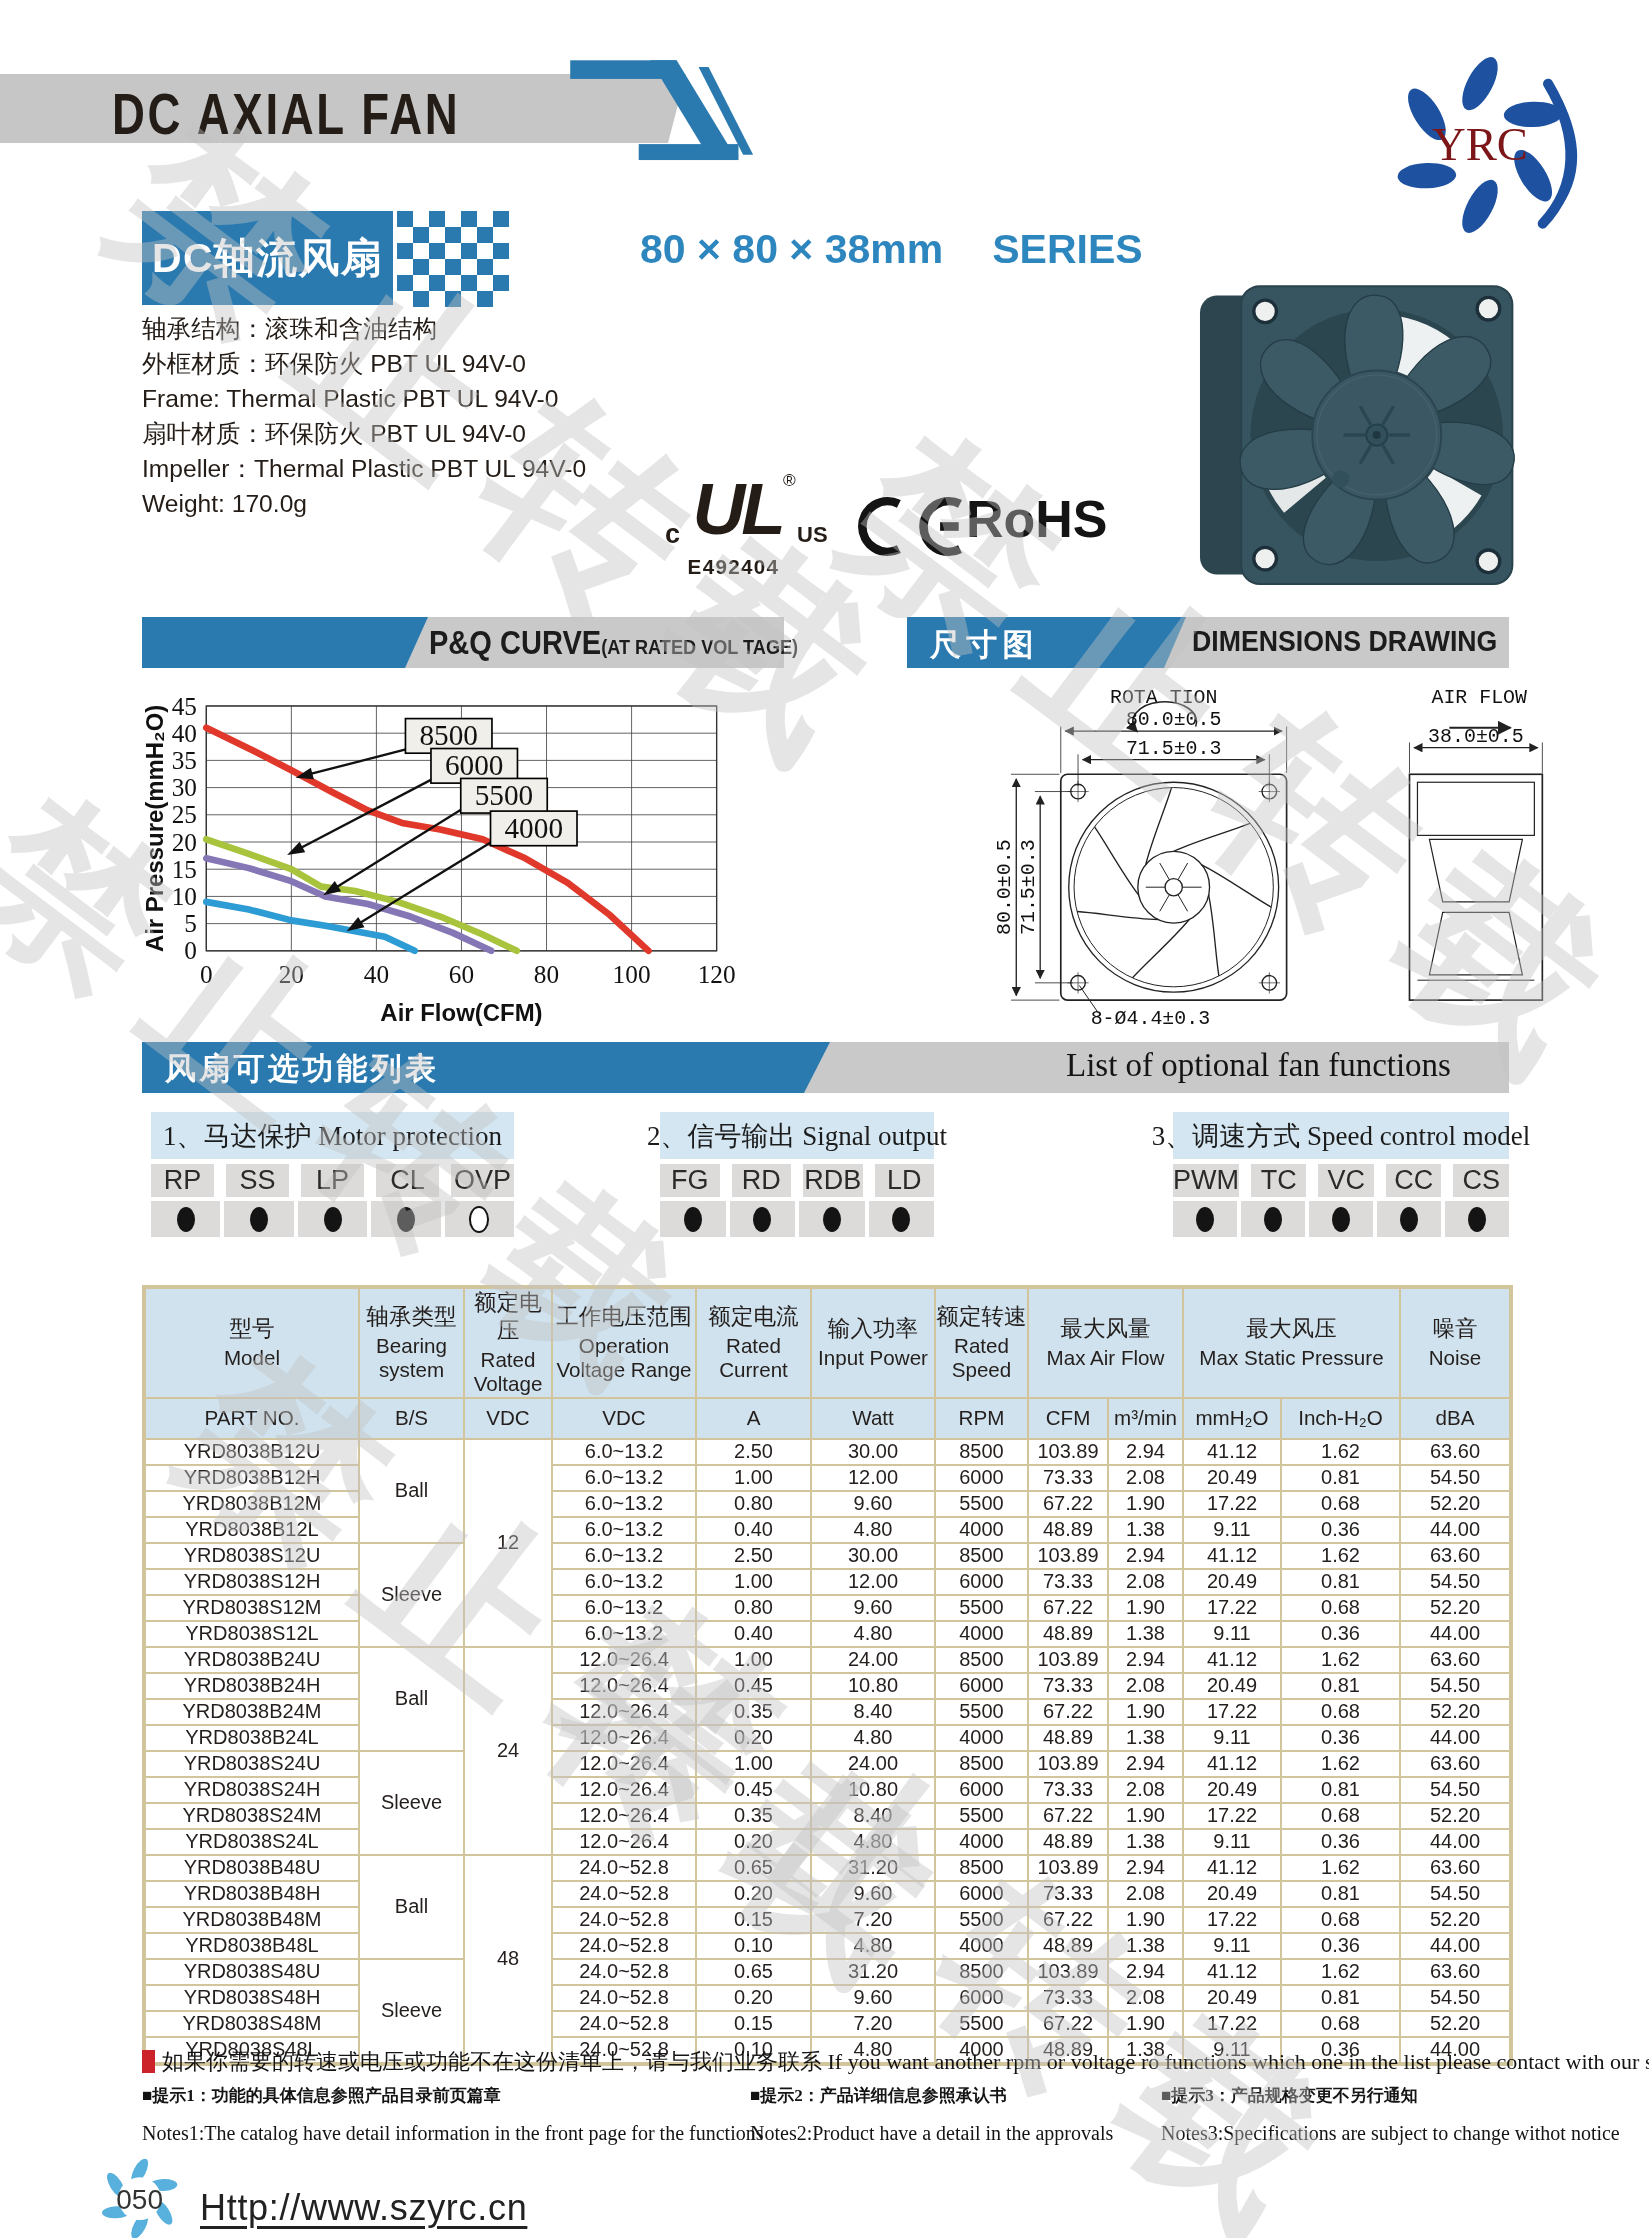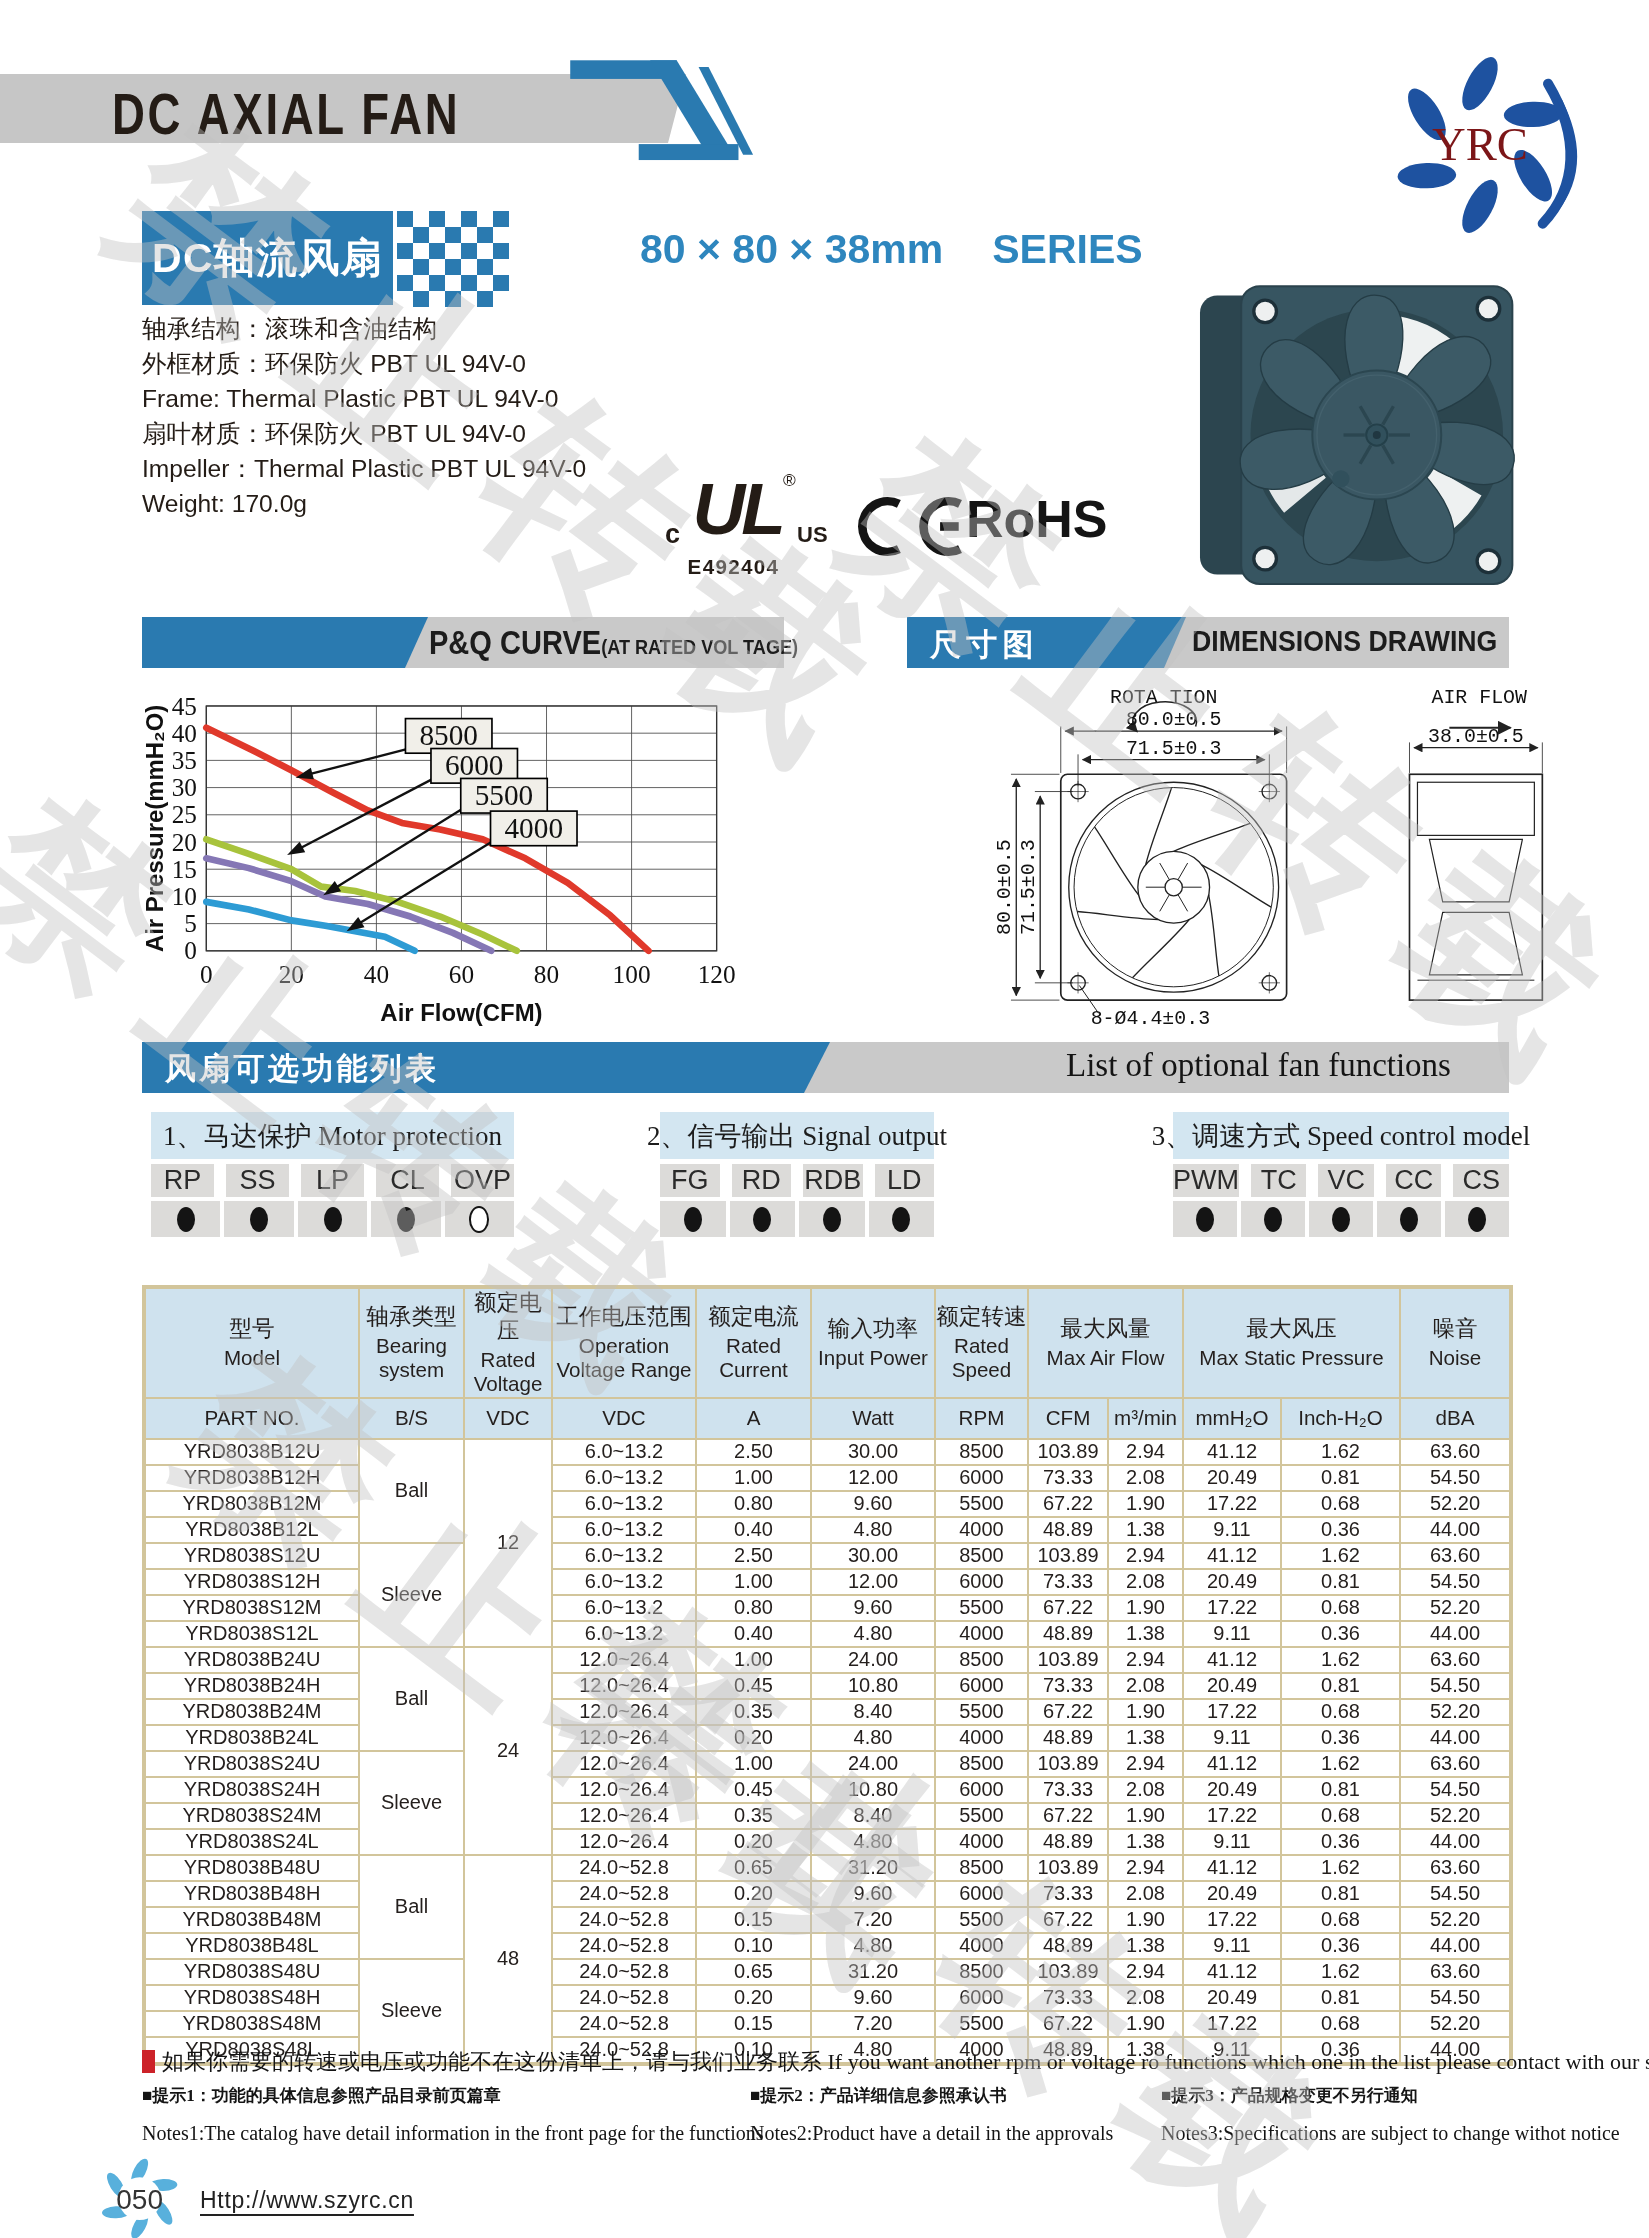--- a/index.html
+++ b/index.html
@@ -98,21 +98,21 @@
   #spec-table .enl{display:block;font-size:20.6px;line-height:24.6px;margin-top:2.7px;}
   
   .note-main{left:142px;top:2047px;font-family:"Liberation Serif",serif;font-size:22px;color:#141414;white-space:nowrap;}
   .red-bullet{display:inline-block;width:13.3px;height:22.6px;background:#cc2229;margin-right:6.7px;vertical-align:-4px;}
   .note-col{position:absolute;top:2084px;font-family:"Liberation Serif",serif;color:#141414;}
   .note-col .tip{font-size:17px;font-weight:600;}
   .note-col .en{font-size:20px;margin-top:14.6px;font-weight:400;}
   #note0{left:142px;} #note1{left:750px;} #note2{left:1161px;}
   
   #footer-logo{left:95px;top:2154px;}
-  .site-url{left:200px;top:2187px;font-size:23px;color:#222;text-decoration:underline;
+  .site-url{left:200px;top:2187px;font-size:36px;color:#222;text-decoration:underline;
       text-underline-offset:6px;font-weight:400;letter-spacing:0.7px;text-align:right;}
 </style>
 </head>
 <body>
 
 <div class="wm wm1">禁止转载</div>
 <div class="wm wm2">禁止转载</div>
 <div class="wm wm3">禁止转载</div>
 <div class="wm wm4">禁止转载</div>
 <div class="wm wm5">禁止转载</div>

